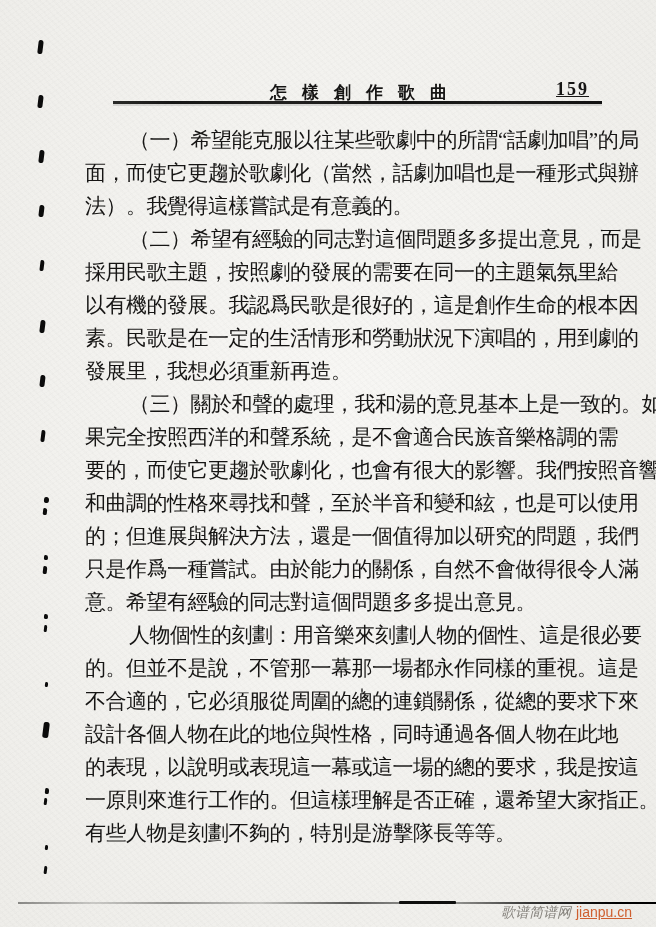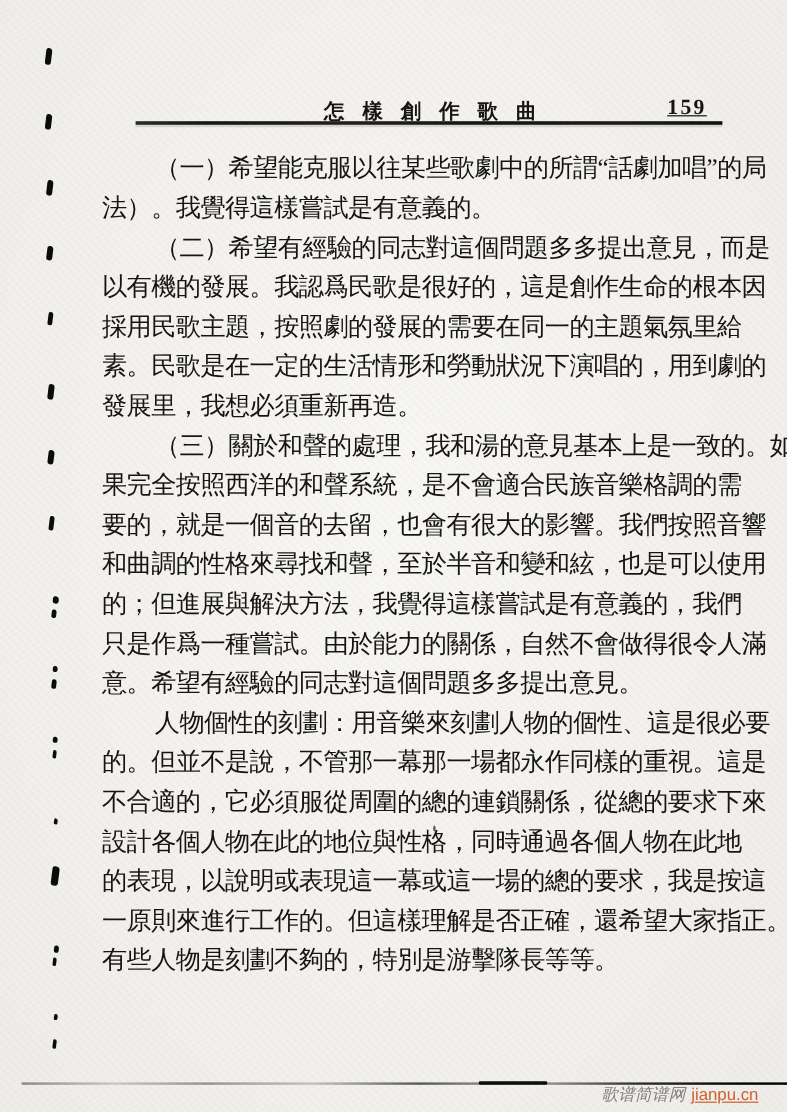--- a/index.html
+++ b/index.html
@@ -83,31 +83,32 @@
 
   <div class="running-header">
     <span class="header-title">怎樣創作歌曲</span>
     <span class="page-number">159</span>
   </div>
 
   <div class="header-rule"></div>
 
   <div class="body-text" id="content">
       <div class="line indent">（一）希望能克服以往某些歌劇中的所謂“話劇加唱”的局</div>
+      <div class="line">面，而使它更趨於歌劇化（當然，話劇加唱也是一種形式與辦</div>
       <div class="line">法）。我覺得這樣嘗試是有意義的。</div>
       <div class="line indent">（二）希望有經驗的同志對這個問題多多提出意見，而是</div>
+      <div class="line">採用民歌主題，按照劇的發展的需要在同一的主題氣氛里給</div>
       <div class="line">以有機的發展。我認爲民歌是很好的，這是創作生命的根本因</div>
-      <div class="line">採用民歌主題，按照劇的發展的需要在同一的主題氣氛里給</div>
       <div class="line">素。民歌是在一定的生活情形和勞動狀況下演唱的，用到劇的</div>
       <div class="line">發展里，我想必須重新再造。</div>
       <div class="line indent">（三）關於和聲的處理，我和湯的意見基本上是一致的。如</div>
       <div class="line">果完全按照西洋的和聲系統，是不會適合民族音樂格調的需</div>
-      <div class="line">要的，就是一個音的去留，也會有很大的影響。我們按照音響</div>
+      <div class="line">要的，而使它更趨於歌劇化，也會有很大的影響。我們按照音響</div>
       <div class="line">和曲調的性格來尋找和聲，至於半音和變和絃，也是可以使用</div>
-      <div class="line">的；但進展與解決方法，我覺得這樣嘗試是有意義的，我們</div>
+      <div class="line">的；但進展與解決方法，還是一個值得加以研究的問題，我們</div>
       <div class="line">只是作爲一種嘗試。由於能力的關係，自然不會做得很令人滿</div>
       <div class="line">意。希望有經驗的同志對這個問題多多提出意見。</div>
       <div class="line indent">人物個性的刻劃：用音樂來刻劃人物的個性、這是很必要</div>
       <div class="line">的。但並不是說，不管那一幕那一場都永作同樣的重視。這是</div>
       <div class="line">不合適的，它必須服從周圍的總的連鎖關係，從總的要求下來</div>
       <div class="line">設計各個人物在此的地位與性格，同時通過各個人物在此地</div>
       <div class="line">的表現，以說明或表現這一幕或這一場的總的要求，我是按這</div>
       <div class="line">一原則來進行工作的。但這樣理解是否正確，還希望大家指正。</div>
       <div class="line">有些人物是刻劃不夠的，特別是游擊隊長等等。</div>
     </div>

